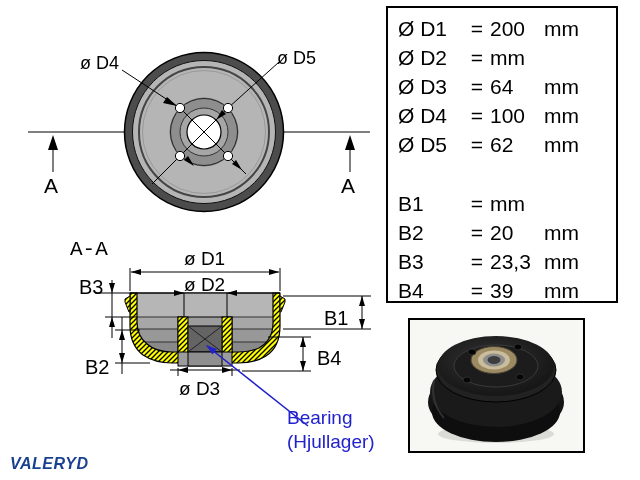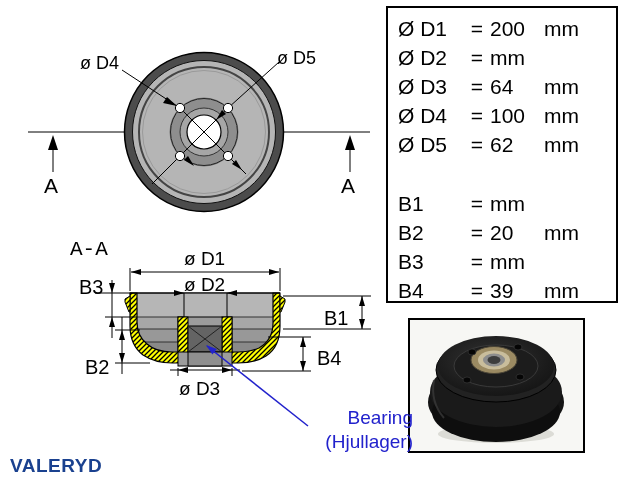--- a/index.html
+++ b/index.html
@@ -28,28 +28,28 @@
   .tspacer{height:30px;}
 
   
   #photo-frame{
     position:absolute;left:408px;top:318px;width:177px;height:135px;
     border:2px solid #000;box-sizing:border-box;background:#fbfbfa;
   }
 
   
   #bearing-callout{
-    position:absolute;left:287px;top:406px;width:126px;text-align:right;
+    position:absolute;left:287px;top:406px;width:126px;text-align:left;
     color:#2222cc;font-size:19px;line-height:24px;
   }
 
   
   #logo{
     position:absolute;left:10px;top:455px;
-    color:#1a418f;font-size:19px;font-weight:bold;
+    color:#1a418f;font-size:16px;font-weight:bold;font-style:italic;
     letter-spacing:0.5px;
   }
 </style>
 </head>
 <body>
 
 <div id="stage">
 
   <svg id="drawing-svg" width="640" height="480" viewBox="0 0 640 480">
     <defs>
@@ -259,20 +259,21 @@
     </div>
     <div class="trow">
       <span class="tl">B2</span>
         <span class="te">=</span>
         <span class="tv">20</span>
         <span class="tu">mm</span>
     </div>
     <div class="trow">
       <span class="tl">B3</span>
         <span class="te">=</span>
+        <span class="tv">23,3</span>
         <span class="tu">mm</span>
     </div>
     <div class="trow">
       <span class="tl">B4</span>
         <span class="te">=</span>
         <span class="tv">39</span>
         <span class="tu">mm</span>
     </div>
   </div>
 

